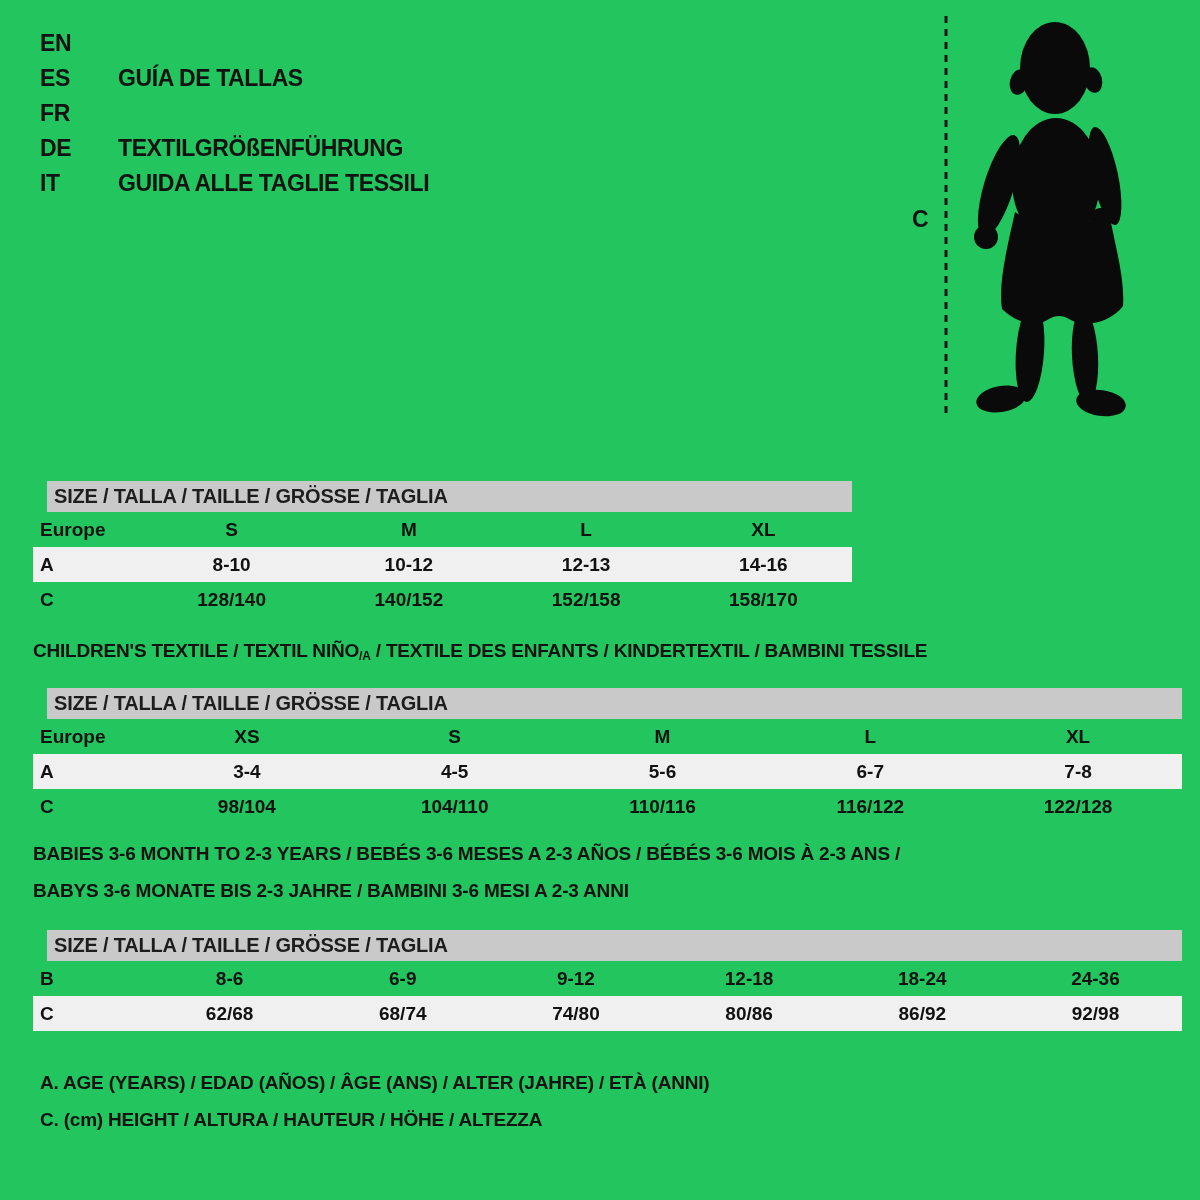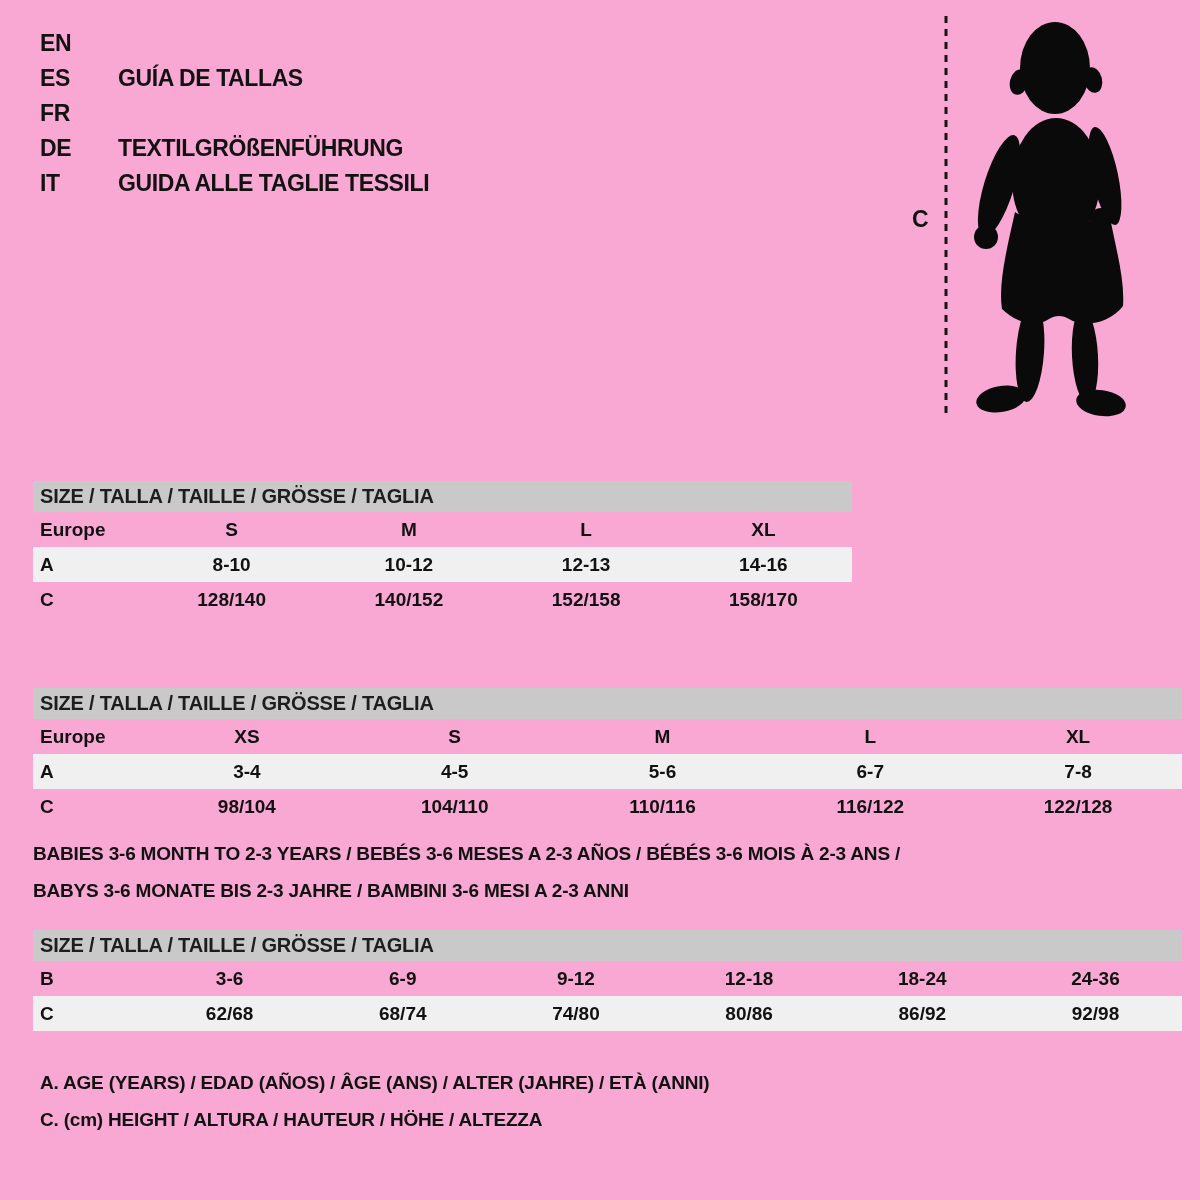--- a/index.html
+++ b/index.html
@@ -1,16 +1,16 @@
 <!DOCTYPE html>
 <html><head>
 <meta charset="utf-8">
 <style>
   html,body{margin:0;padding:0;background:#fff;}
-  .page{position:relative;width:1200px;height:1200px;background:#f9a8d4;overflow:hidden;
+  .page{position:relative;width:1200px;height:1200px;background:#22c55e;overflow:hidden;
         font-family:"Liberation Sans",sans-serif;color:#121212;}
 
   
   .lang-block{position:absolute;left:40px;top:26px;}
   .lang-row{display:flex;height:35px;align-items:center;font-weight:bold;
             font-size:23px;letter-spacing:-0.4px;}
   .lang-code{width:78px;}
 
   
   .dash-line{position:absolute;left:944px;top:16px;}
@@ -21,21 +21,21 @@
   .sec-title{position:absolute;left:33px;font-weight:bold;font-size:19px;
              letter-spacing:-0.2px;white-space:nowrap;}
   .sec-title .subsc{font-size:12px;position:relative;top:3px;}
 
   
   .size-table{position:absolute;left:33px;}
   .w-junior{width:819px;}
   .w-wide{width:1149px;}
   .size-bar{background:#c9c9c9;height:31px;display:flex;align-items:center;
             padding-left:7px;box-sizing:border-box;font-weight:bold;font-size:20px;
-            letter-spacing:-0.2px;color:#1d1d1d;}
+            letter-spacing:-0.2px;color:#1d1d1d;margin-left:14px;}
   .trow{display:flex;height:35px;align-items:center;font-weight:bold;font-size:19px;}
   .trow.alt{background:#f0f0f0;}
   .tlabel{width:110px;padding-left:7px;box-sizing:border-box;text-align:left;}
   .tcell{flex:1;text-align:center;}
 
   
   .legend-block{position:absolute;left:40px;top:1064px;}
   .legend-line{height:37px;display:flex;align-items:center;font-weight:bold;
                font-size:19px;letter-spacing:-0.2px;white-space:nowrap;}
 
@@ -114,20 +114,23 @@
     </div>
     <div class="trow">
       <div class="tlabel">C</div>
       <div class="tcell">128/140</div>
       <div class="tcell">140/152</div>
       <div class="tcell">152/158</div>
       <div class="tcell">158/170</div>
     </div>
   </div>
 
+  <div class="sec-title pos-children-title">
+    <span>CHILDREN'S TEXTILE / TEXTIL NIÑO</span><span class="subsc">/A</span><span> / TEXTILE DES ENFANTS / KINDERTEXTIL / BAMBINI TESSILE</span>
+  </div>
   <div class="size-table w-wide pos-children-table">
     <div class="size-bar">SIZE / TALLA / TAILLE / GRÖSSE / TAGLIA</div>
     <div class="trow">
       <div class="tlabel">Europe</div>
       <div class="tcell">XS</div>
       <div class="tcell">S</div>
       <div class="tcell">M</div>
       <div class="tcell">L</div>
       <div class="tcell">XL</div>
     </div>
@@ -148,21 +151,21 @@
       <div class="tcell">122/128</div>
     </div>
   </div>
 
   <div class="sec-title pos-babies-title1">BABIES 3-6 MONTH TO 2-3 YEARS / BEBÉS 3-6 MESES A 2-3 AÑOS / BÉBÉS 3-6 MOIS À 2-3 ANS /</div>
   <div class="sec-title pos-babies-title2">BABYS 3-6 MONATE BIS 2-3 JAHRE / BAMBINI 3-6 MESI A 2-3 ANNI</div>
   <div class="size-table w-wide pos-babies-table">
     <div class="size-bar">SIZE / TALLA / TAILLE / GRÖSSE / TAGLIA</div>
     <div class="trow">
       <div class="tlabel">B</div>
-      <div class="tcell">3-6</div>
+      <div class="tcell">8-6</div>
       <div class="tcell">6-9</div>
       <div class="tcell">9-12</div>
       <div class="tcell">12-18</div>
       <div class="tcell">18-24</div>
       <div class="tcell">24-36</div>
     </div>
     <div class="trow alt">
       <div class="tlabel">C</div>
       <div class="tcell">62/68</div>
       <div class="tcell">68/74</div>

